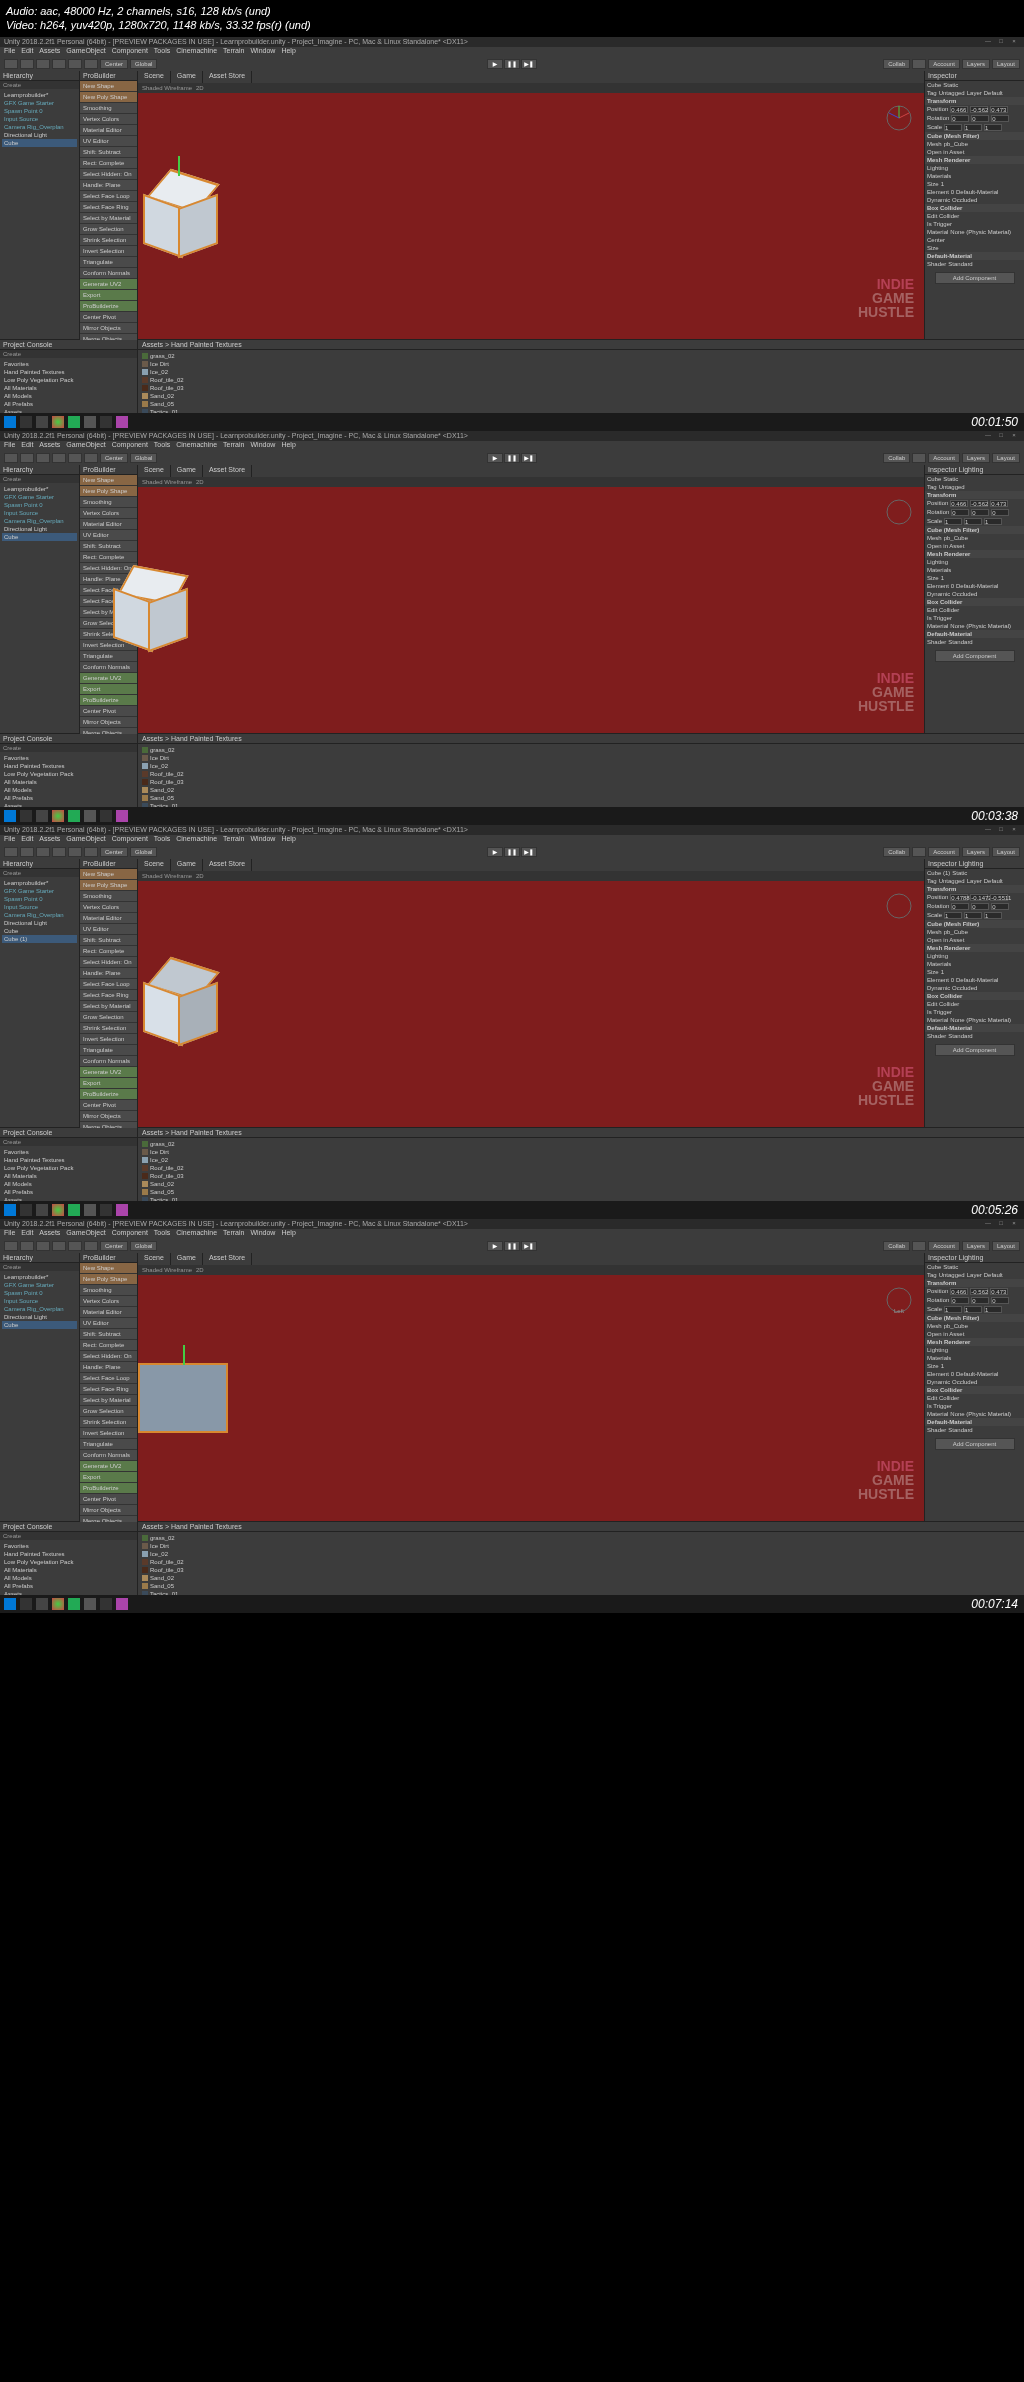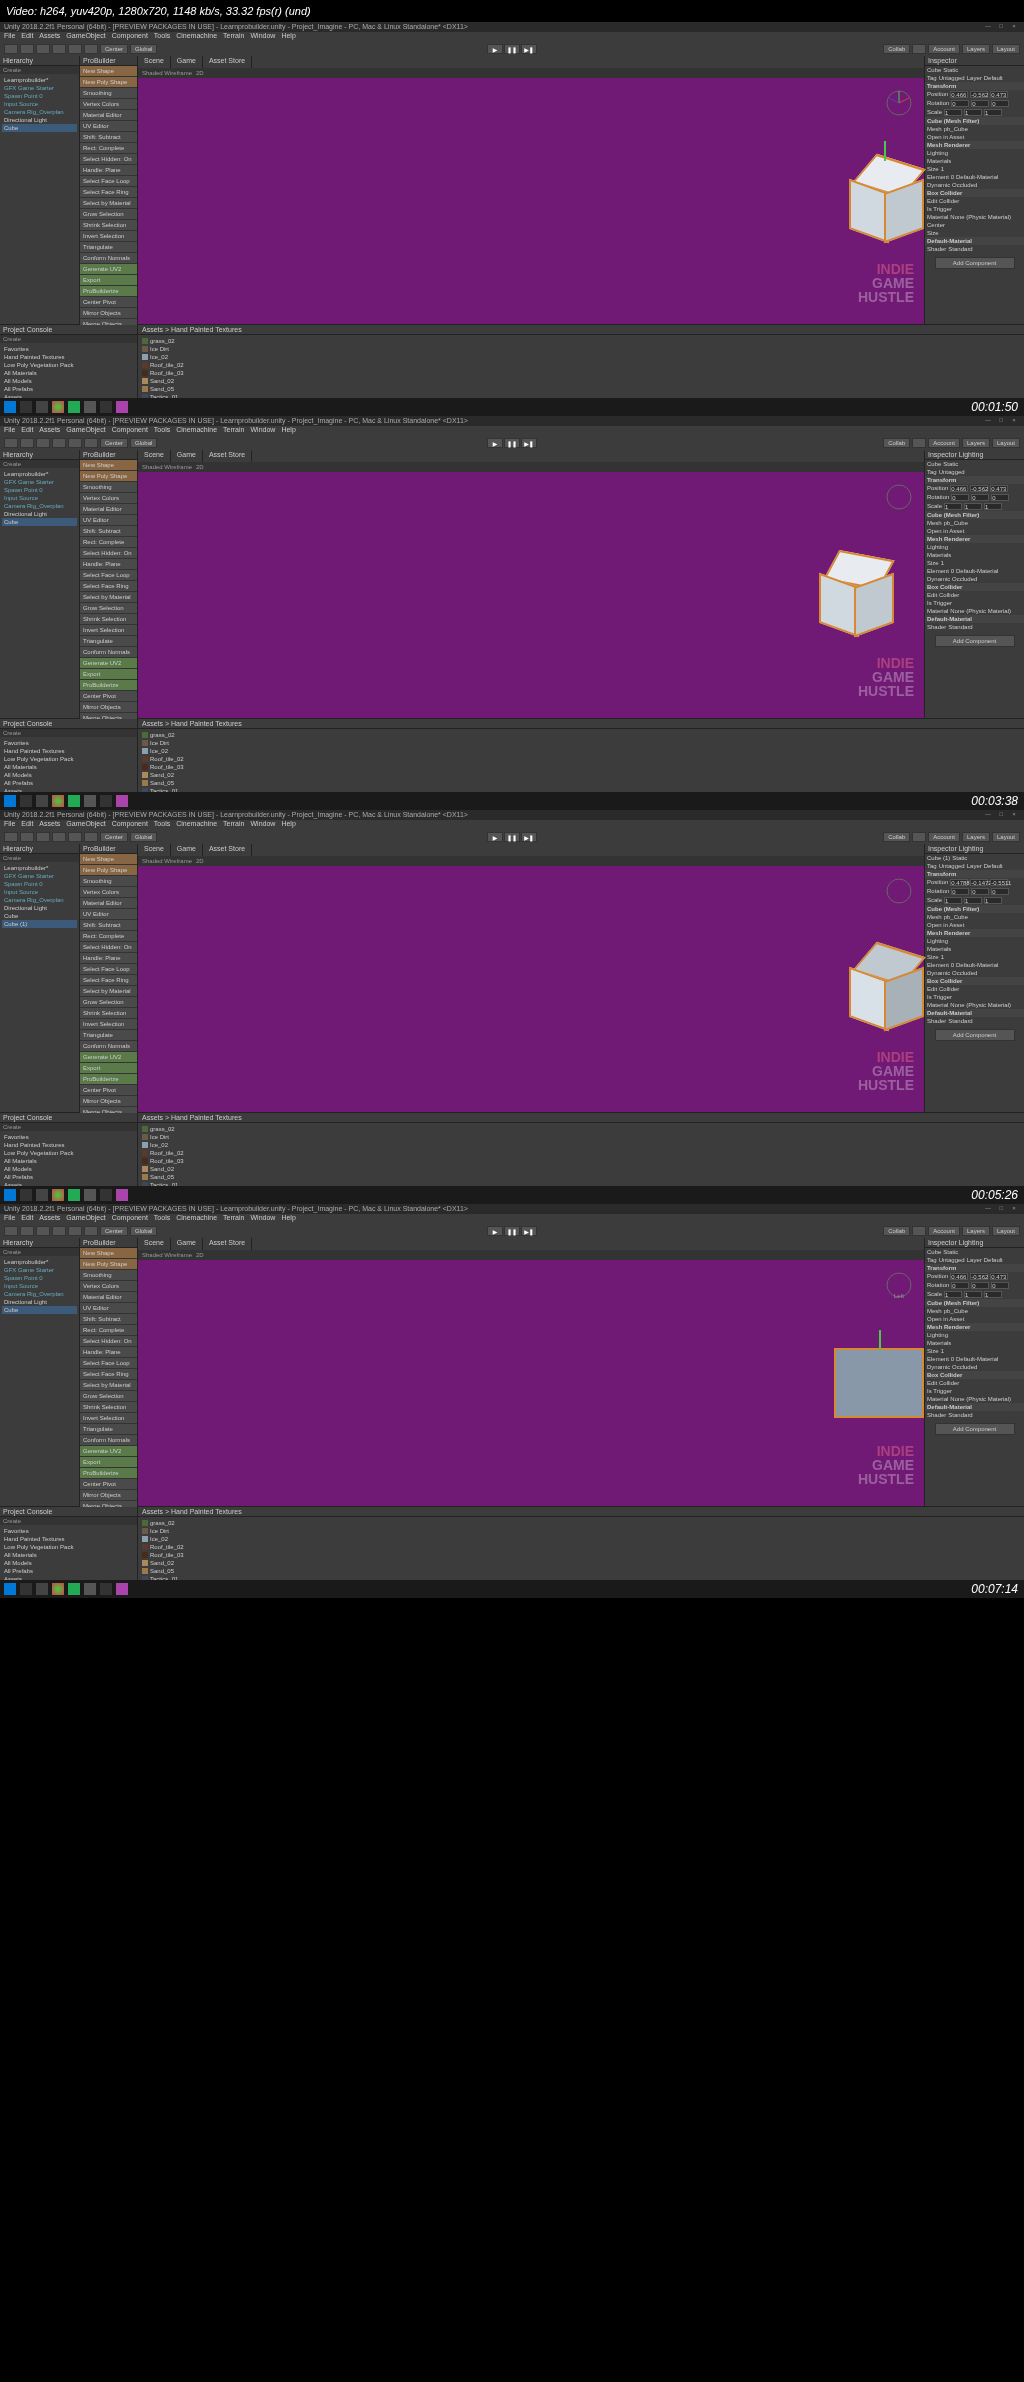--- a/index.html
+++ b/index.html
@@ -25,21 +25,21 @@
 .hier-item.blue { color: #6ab; }
 .hier-item.sel { background: #3c5a7a; }
 .probuilder { width: 58px; background: #3c3c3c; border-right: 1px solid #222; }
 .pb-item { font-size: 6px; padding: 2px 3px; color: #ccc; border-bottom: 1px solid #333; background: #4a4a4a; }
 .pb-item.orange { background: #886644; }
 .pb-item.green { background: #5a7a4a; }
 .scene-area { flex: 1; background: #383838; position: relative; }
 .scene-tabs { background: #3c3c3c; height: 12px; display: flex; font-size: 7px; }
 .scene-tab { padding: 1px 6px; color: #ccc; border-right: 1px solid #222; }
 .scene-sub { background: #333; height: 10px; font-size: 6px; padding: 1px 4px; color: #999; display: flex; gap: 4px; align-items: center; }
-.viewport { height: 246px; background: #701a75; position: relative; display: flex; align-items: center; justify-content: flex-end; }
+.viewport { height: 246px; background: #7f1d1d; position: relative; display: flex; align-items: center; justify-content: flex-start; }
 .gizmo { position: absolute; top: 10px; right: 10px; width: 30px; height: 30px; }
 .cube-3d { width: 80px; height: 80px; position: relative; }
 .cube-face { position: absolute; border: 2px solid #d88830; }
 .cube-top { width: 60px; height: 30px; background: #e8ecf0; transform: skewX(-30deg) rotate(15deg); top: 0; left: 15px; }
 .cube-left { width: 40px; height: 50px; background: #d0d8e0; top: 25px; left: 5px; transform: skewY(20deg); }
 .cube-right { width: 40px; height: 50px; background: #c0c8d0; top: 25px; left: 40px; transform: skewY(-20deg); }
 .cube-flat { width: 90px; height: 70px; background: #8898a8; border: 2px solid #d88830; position: relative; }
 .axis-y { position: absolute; width: 2px; height: 20px; background: #4c4; top: -20px; left: 50%; }
 .inspector { width: 100px; background: #3c3c3c; border-left: 1px solid #222; }
 .insp-row { font-size: 6px; padding: 1px 2px; color: #ccc; display: flex; gap: 2px; }
@@ -60,20 +60,21 @@
 .timestamp { position: absolute; bottom: 2px; right: 6px; font-size: 12px; font-style: italic; color: #fff; z-index: 10; }
 .taskbar { height: 18px; background: #1a1a1a; display: flex; align-items: center; gap: 4px; padding: 0 4px; }
 .task-icon { width: 12px; height: 12px; display: inline-block; }
 .win-controls { display: flex; gap: 1px; }
 .win-btn { width: 12px; height: 8px; font-size: 6px; text-align: center; color: #999; }
 </style>
 </head>
 <body>
 
 <div class="file-info">
+  <div>Audio: aac, 48000 Hz, 2 channels, s16, 128 kb/s (und)</div>
   <div>Video: h264, yuv420p, 1280x720, 1148 kb/s, 33.32 fps(r) (und)</div>
 </div>
 
 <div class="frame-wrap">
 <div class="unity-frame">
   <div class="title-bar">
     <span>Unity 2018.2.2f1 Personal (64bit) - [PREVIEW PACKAGES IN USE] - Learnprobuilder.unity - Project_Imagine - PC, Mac &amp; Linux Standalone* &lt;DX11&gt;</span>
     <span class="win-controls">
           <span class="win-btn">—</span>
           <span class="win-btn">□</span>

